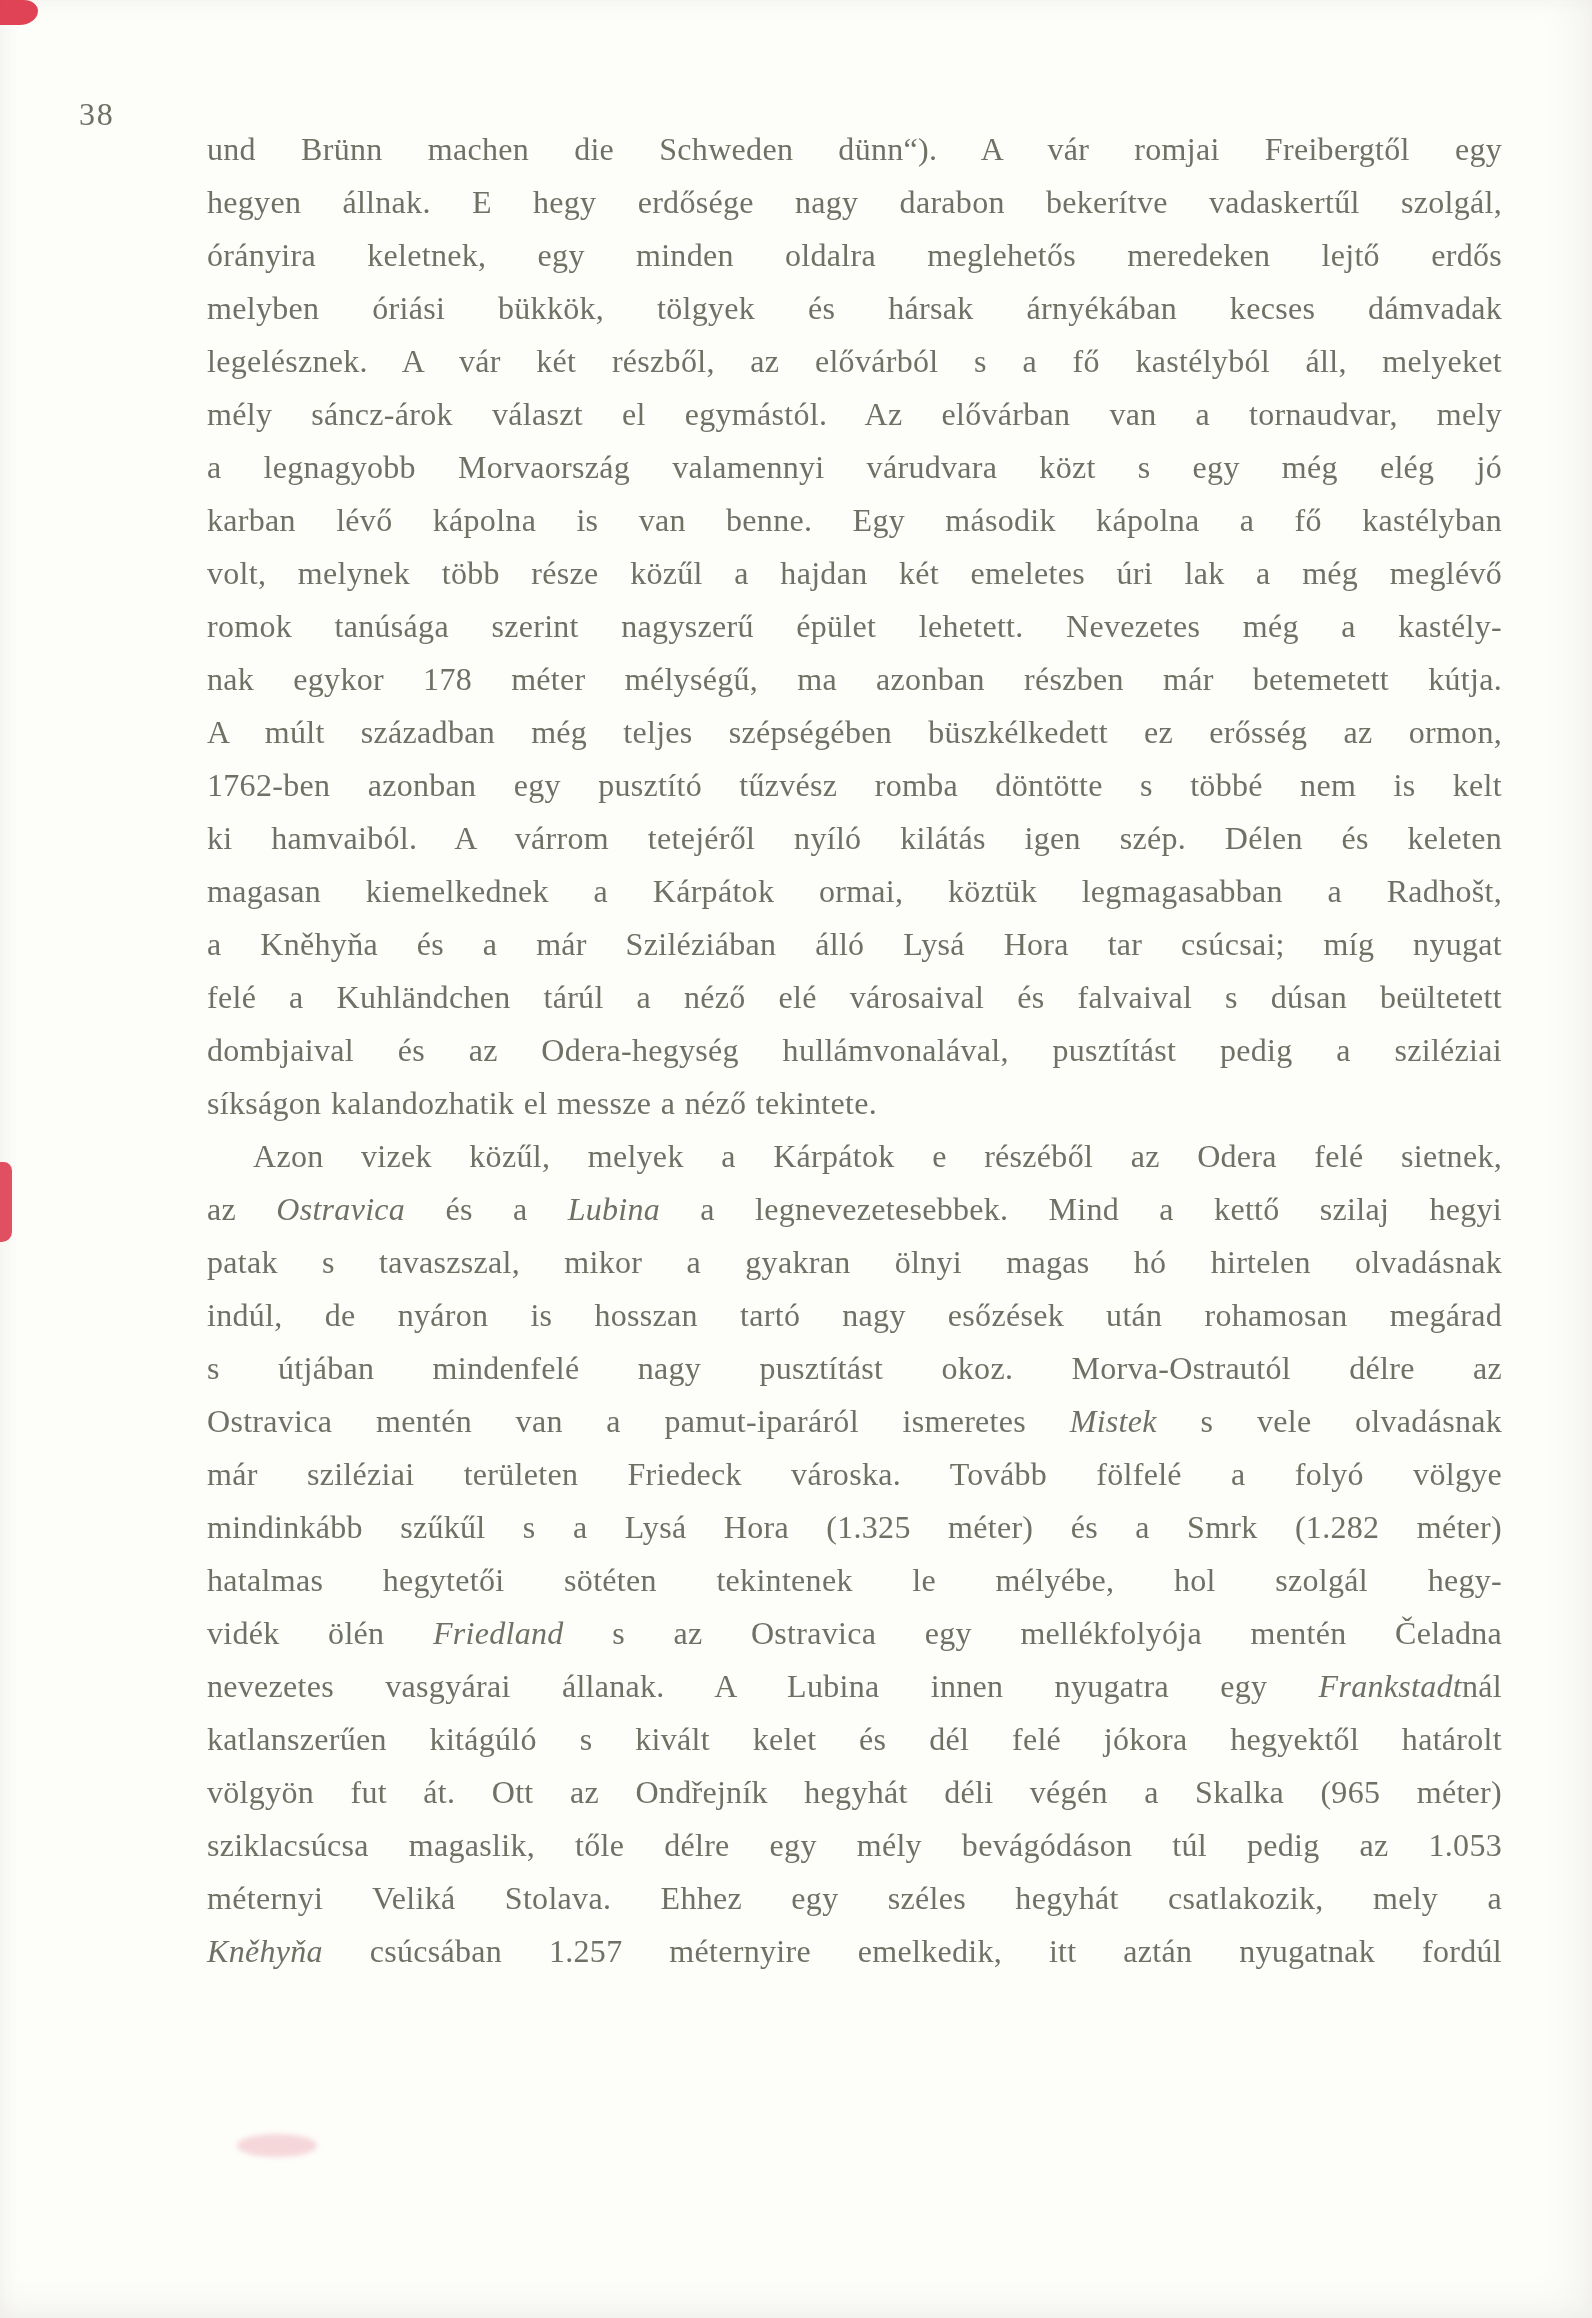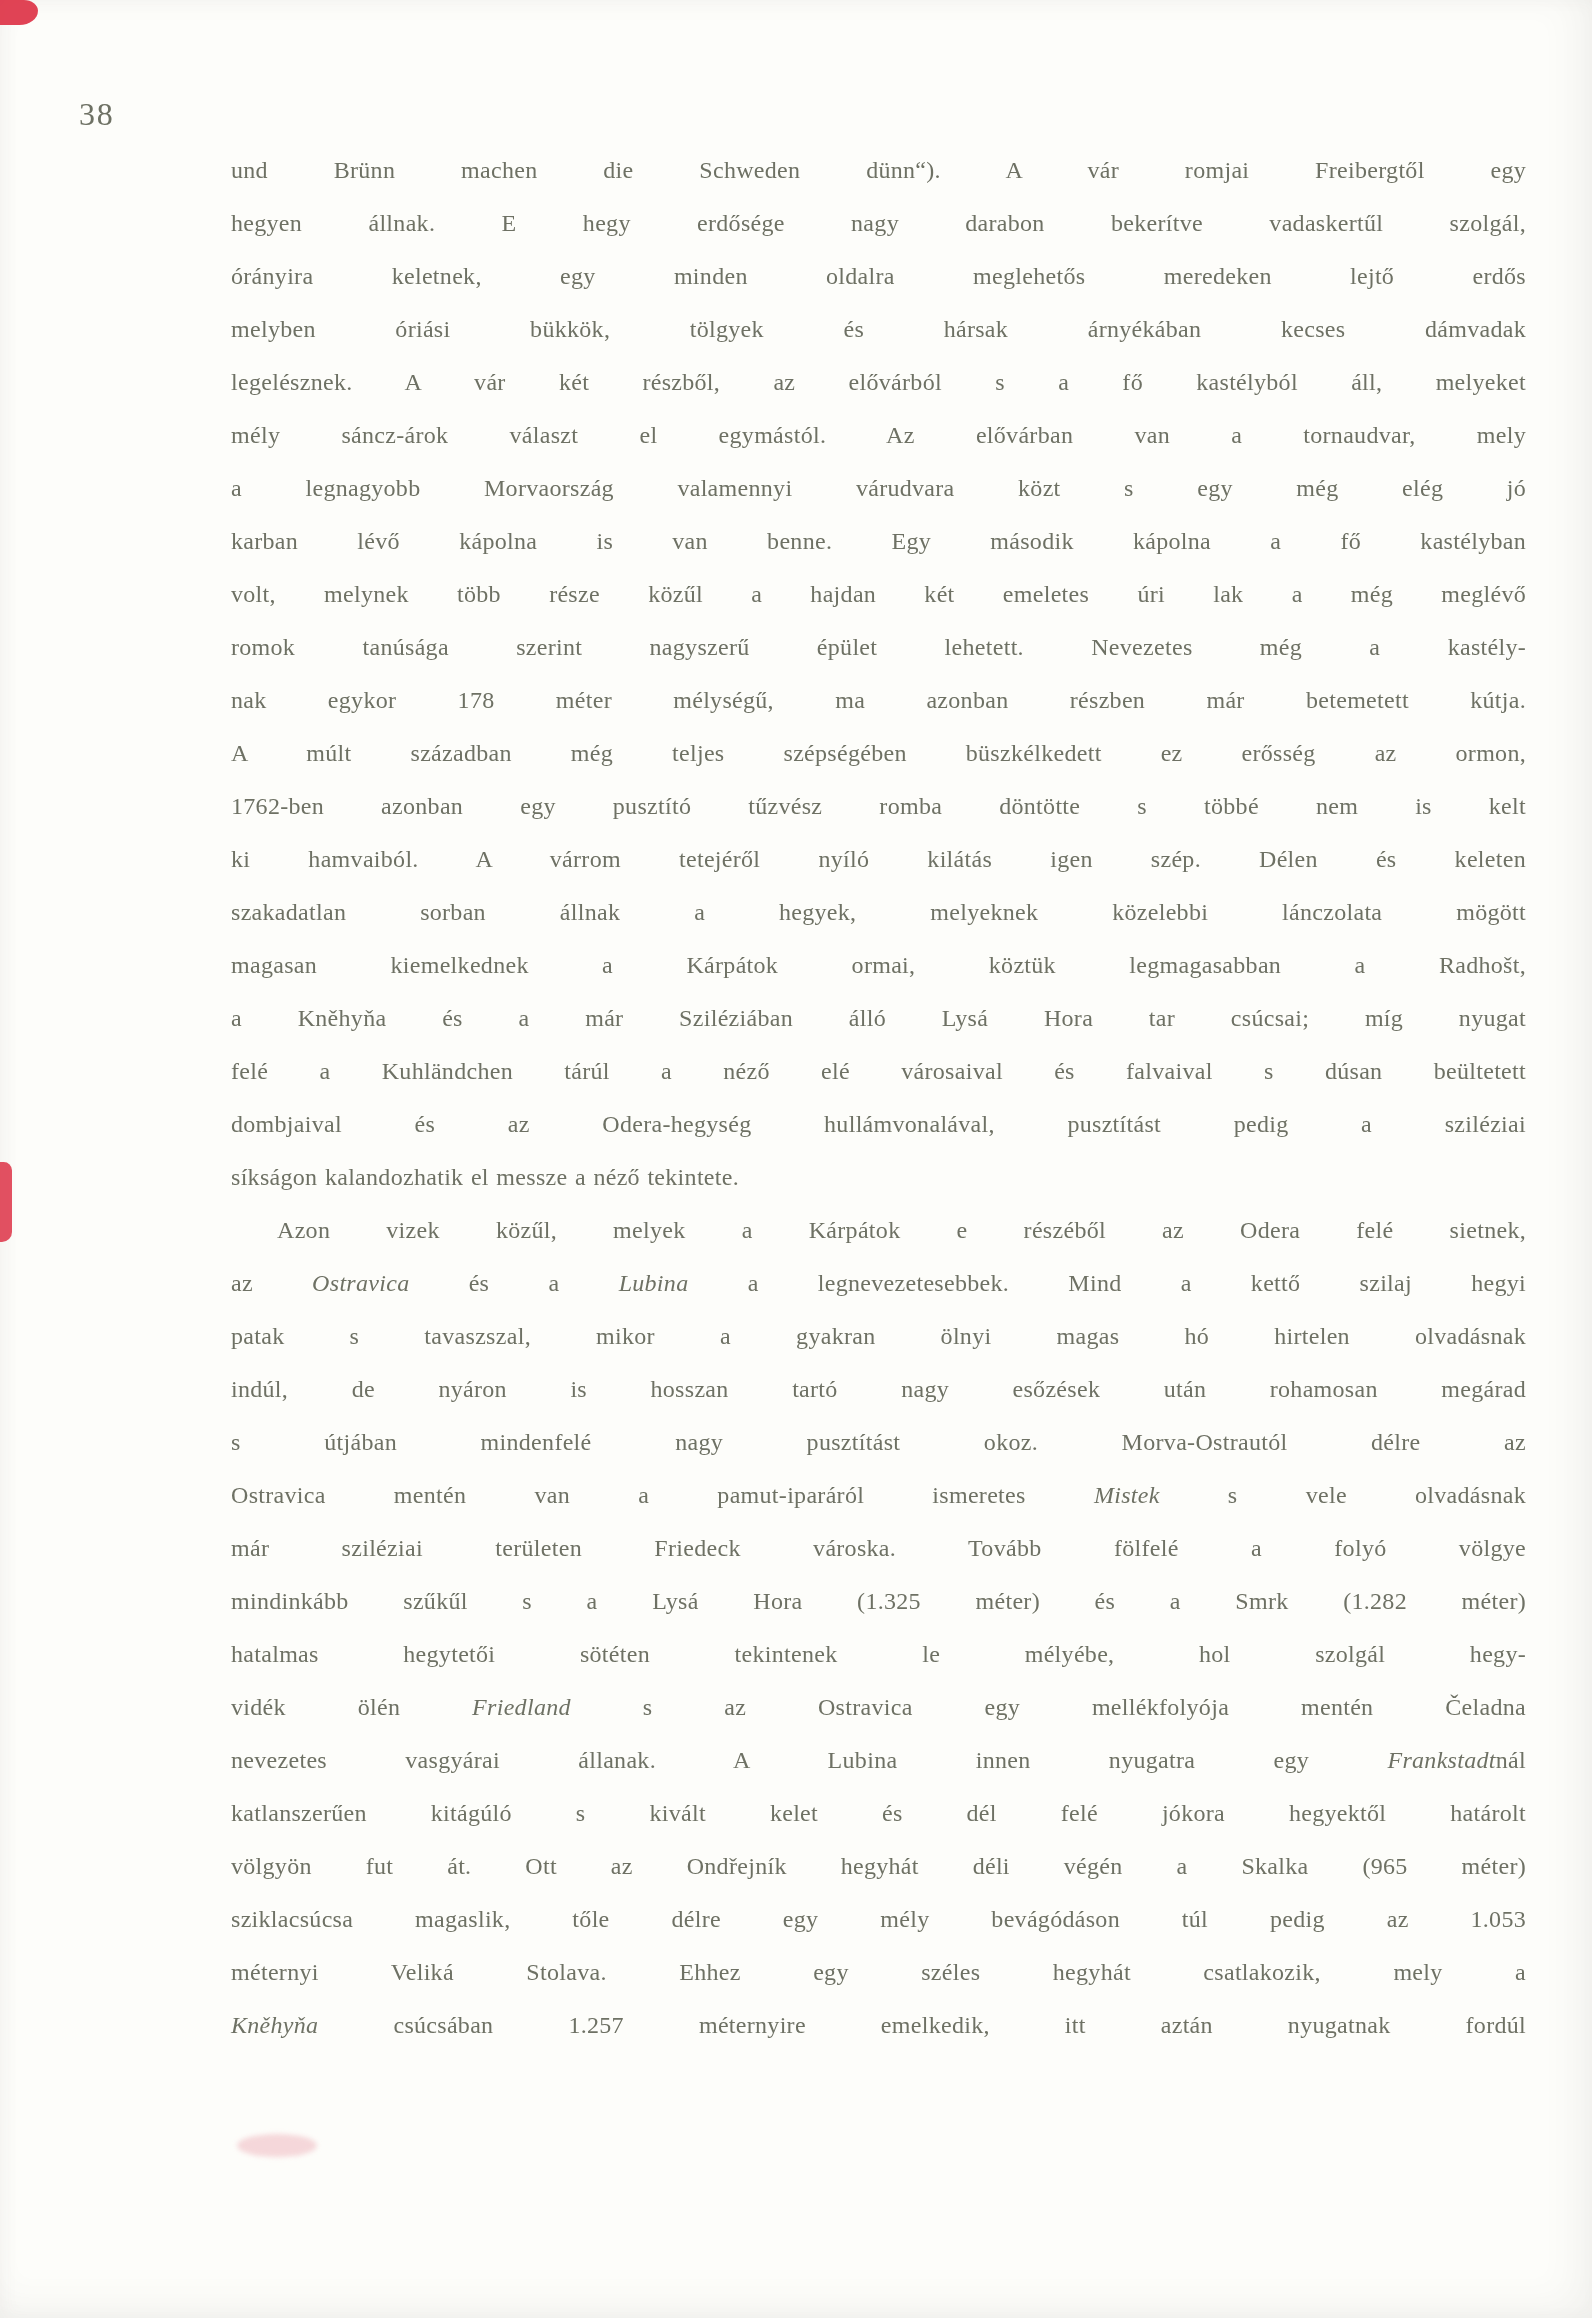--- a/index.html
+++ b/index.html
@@ -18,27 +18,26 @@
                 inset 4.1px 0 16.6px rgba(90,88,80,0.04);
   }
   .page-number {
     position: absolute;
     left: 79px; top: 96px;
     font-size: 32px;
     letter-spacing: 1.7px;
   }
   .text-block {
     position: absolute;
-    left: 207px; top: 144px;
+    left: 207px; top: 123px;
     width: 1295px;
-    font-size: 24px;
+    font-size: 32px;
     line-height: 53px;
     letter-spacing: 0.3px;
     word-spacing: 1.2px;
-    margin-left: 24px;
   }
   .line {
     text-align: justify;
     text-align-last: justify;
     text-justify: inter-word;
   }
   .line.no-just { text-align-last: left; }
   .line.indent { padding-left: 46px; }
   .line i { font-style: italic; }
 
@@ -84,21 +83,20 @@
       <div class="line"><span>legelésznek. A vár két részből, az elővárból s a fő kastélyból áll, melyeket</span></div>
       <div class="line"><span>mély sáncz-árok választ el egymástól. Az elővárban van a tornaudvar, mely</span></div>
       <div class="line"><span>a legnagyobb Morvaország valamennyi várudvara közt s egy még elég jó</span></div>
       <div class="line"><span>karban lévő kápolna is van benne. Egy második kápolna a fő kastélyban</span></div>
       <div class="line"><span>volt, melynek több része közűl a hajdan két emeletes úri lak a még meglévő</span></div>
       <div class="line"><span>romok tanúsága szerint nagyszerű épület lehetett. Nevezetes még a kastély-</span></div>
       <div class="line"><span>nak egykor 178 méter mélységű, ma azonban részben már betemetett kútja.</span></div>
       <div class="line"><span>A múlt században még teljes szépségében büszkélkedett ez erősség az ormon,</span></div>
       <div class="line"><span>1762-ben azonban egy pusztító tűzvész romba döntötte s többé nem is kelt</span></div>
       <div class="line"><span>ki hamvaiból. A várrom tetejéről nyíló kilátás igen szép. Délen és keleten</span></div>
-      <div class="line"><span>szakadatlan sorban állnak a hegyek, melyeknek közelebbi lánczolata mögött</span></div>
       <div class="line"><span>magasan kiemelkednek a Kárpátok ormai, köztük legmagasabban a Radhošt,</span></div>
       <div class="line"><span>a Kněhyňa és a már Sziléziában álló Lysá Hora tar csúcsai; míg nyugat</span></div>
       <div class="line"><span>felé a Kuhländchen tárúl a néző elé városaival és falvaival s dúsan beültetett</span></div>
       <div class="line"><span>dombjaival és az Odera-hegység hullámvonalával, pusztítást pedig a sziléziai</span></div>
       <div class="line no-just"><span>síkságon kalandozhatik el messze a néző tekintete.</span></div>
       <div class="line indent"><span>Azon vizek közűl, melyek a Kárpátok e részéből az Odera felé sietnek,</span></div>
       <div class="line"><span>az </span><i>Ostravica</i><span> és a </span><i>Lubina</i><span> a legnevezetesebbek. Mind a kettő szilaj hegyi</span></div>
       <div class="line"><span>patak s tavaszszal, mikor a gyakran ölnyi magas hó hirtelen olvadásnak</span></div>
       <div class="line"><span>indúl, de nyáron is hosszan tartó nagy esőzések után rohamosan megárad</span></div>
       <div class="line"><span>s útjában mindenfelé nagy pusztítást okoz. Morva-Ostrautól délre az</span></div>

